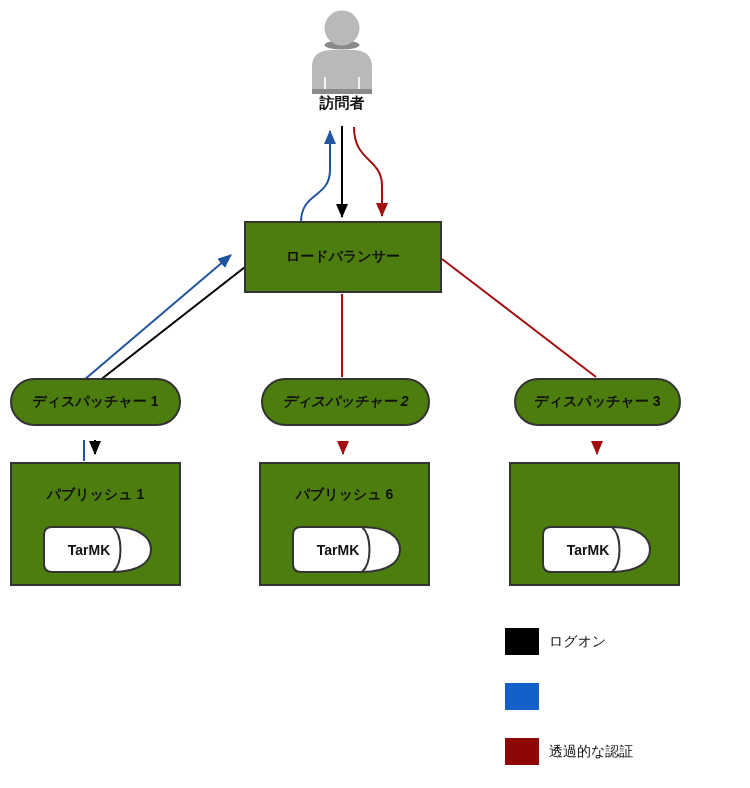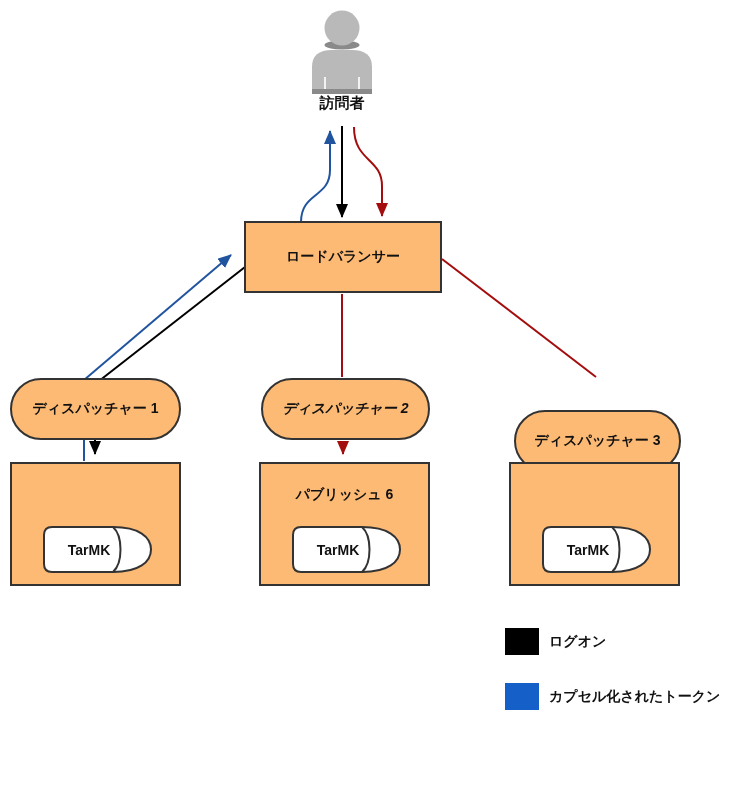--- a/index.html
+++ b/index.html
@@ -9,30 +9,30 @@
     background:#ffffff;
     font-family:"Liberation Sans","DejaVu Sans",sans-serif;
     color:#111;
     overflow:hidden;
   }
   svg.layer{position:absolute;left:0;top:0;pointer-events:none;}
   .node{
     position:absolute;
     box-sizing:border-box;
     display:flex;align-items:center;justify-content:center;
-    background:#fdba74;
+    background:#4d7c0f;
     border:2px solid #333;
     font-weight:bold;font-size:14px;
     text-align:center;
   }
   .lb{left:244px;top:221px;width:198px;height:72px;}
-  .stadium{border-radius:31px;height:62px;top:378px;}
+  .stadium{border-radius:31px;height:48px;top:378px;}
   .d1{left:10px;width:171px;}
   .d2{left:261px;width:169px;font-style:italic;}
-  .d3{left:514px;width:167px;margin-top:32px;}
+  .d3{left:514px;width:167px;}
   .pub{top:462px;width:171px;height:124px;justify-content:flex-start;align-items:flex-start;}
   .p1{left:10px;}
   .p2{left:259px;}
   .p3{left:509px;}
   .pub .pub-label{
     position:absolute;left:0;right:0;top:22px;
     text-align:center;font-weight:bold;font-size:14px;
   }
   .tarmk{
     position:absolute;left:31px;top:62px;width:110px;height:47px;
@@ -45,21 +45,21 @@
   .visitor-label{
     position:absolute;left:292px;top:94px;width:100px;
     text-align:center;font-weight:bold;font-size:15px;
   }
   .legend{
     position:absolute;left:505px;top:628px;
     display:flex;flex-direction:column;gap:28px;
   }
   .legend-row{display:flex;align-items:center;}
   .swatch{width:34px;height:27px;margin-right:10px;flex:0 0 auto;}
-  .legend-label{font-weight:bold;font-size:14px;white-space:nowrap;text-align:center;}
+  .legend-label{font-weight:normal;font-size:14px;white-space:nowrap;text-align:center;}
 </style>
 </head>
 <body>
 
 <div class="stage">
 
   <svg class="layer" width="750" height="788" viewBox="0 0 750 788">
     <defs>
       <marker id="ah-black" markerUnits="userSpaceOnUse" markerWidth="15" markerHeight="13" refX="13" refY="6" orient="auto">
         <path d="M0,0 L14,6 L0,12 Z" fill="#000000"></path>
@@ -108,20 +108,21 @@
     <span>ディスパッチャー 1</span>
   </div>
   <div class="node stadium d2">
     <span>ディスパッチャー 2</span>
   </div>
   <div class="node stadium d3">
     <span>ディスパッチャー 3</span>
   </div>
 
   <div class="node pub p1">
+    <div class="pub-label">パブリッシュ 1</div>
     <div class="tarmk">
       <svg width="110" height="47" viewBox="0 0 110 47">
         <path d="M9,1 L70,1 C96,1 108,11 108,23.5 C108,36 96,46 70,46 L9,46 Q1,46 1,38 L1,9 Q1,1 9,1 Z" fill="#ffffff" stroke="#333" stroke-width="2"></path>
         <path d="M70,1 C80,10 80,37 70,46" fill="none" stroke="#333" stroke-width="2"></path>
       </svg>
       <div class="tarmk-label">TarMK</div>
     </div>
   </div>
 
   <div class="node pub p2">
@@ -145,17 +146,20 @@
     </div>
   </div>
 
   <div class="legend">
     <div class="legend-row">
       <div class="swatch" style="background: rgb(0, 0, 0);"></div>
       <div class="legend-label">ログオン</div>
     </div>
     <div class="legend-row">
       <div class="swatch" style="background: rgb(21, 96, 200);"></div>
-      <div class="legend-label">カプセル化されたトークン</div>
+    </div>
+    <div class="legend-row">
+      <div class="swatch" style="background: rgb(143, 6, 6);"></div>
+      <div class="legend-label">透過的な認証</div>
     </div>
   </div>
 
 </div>
 
 </body></html>

